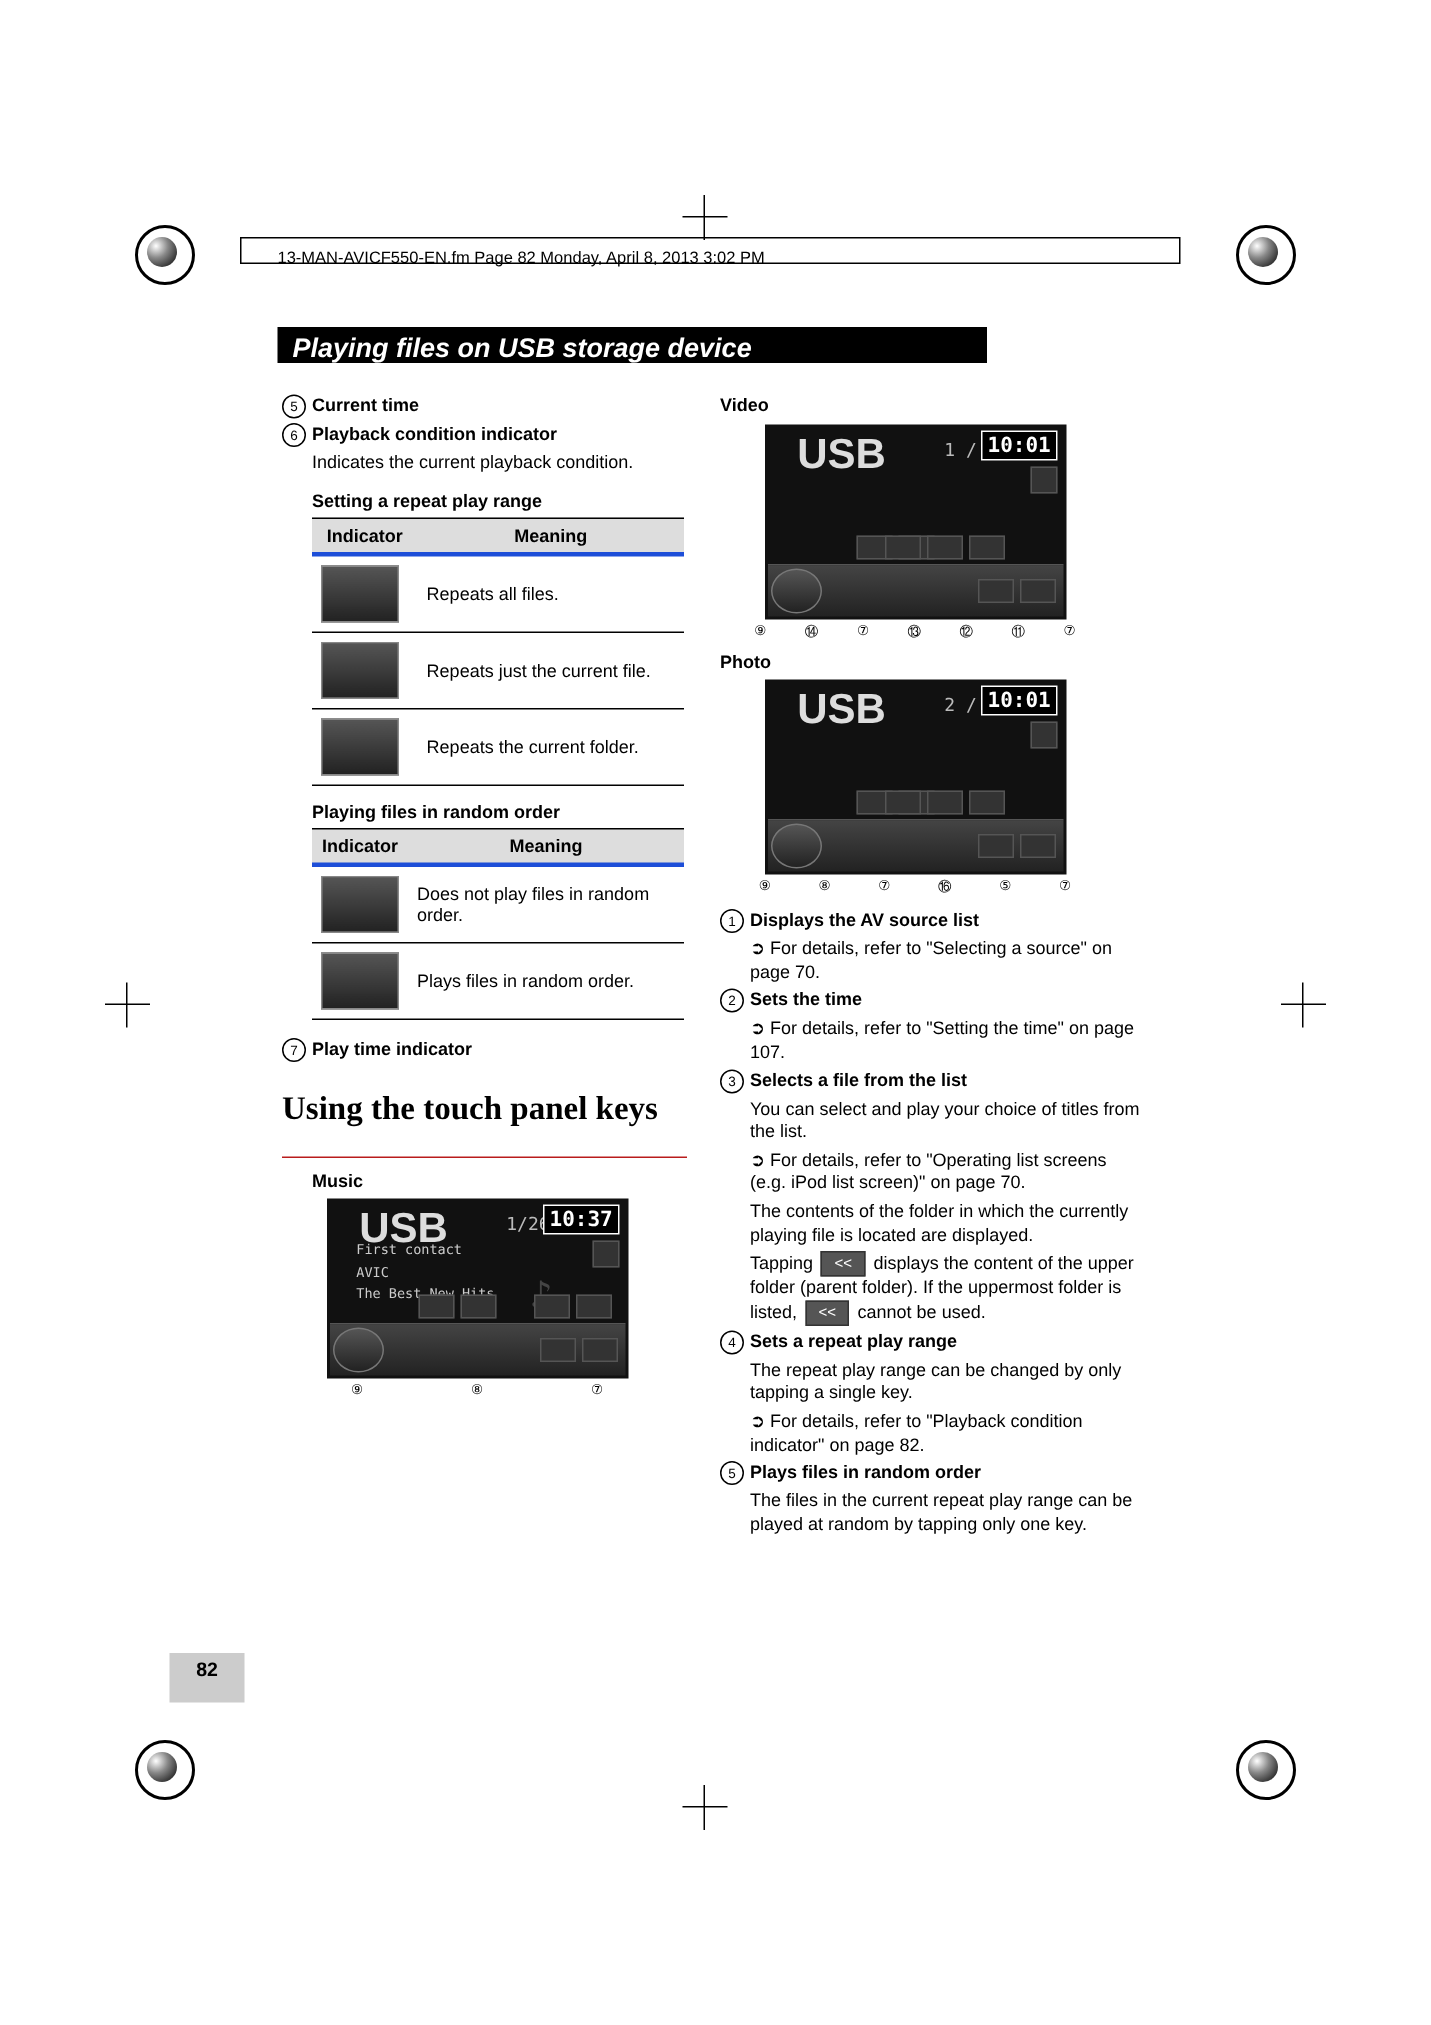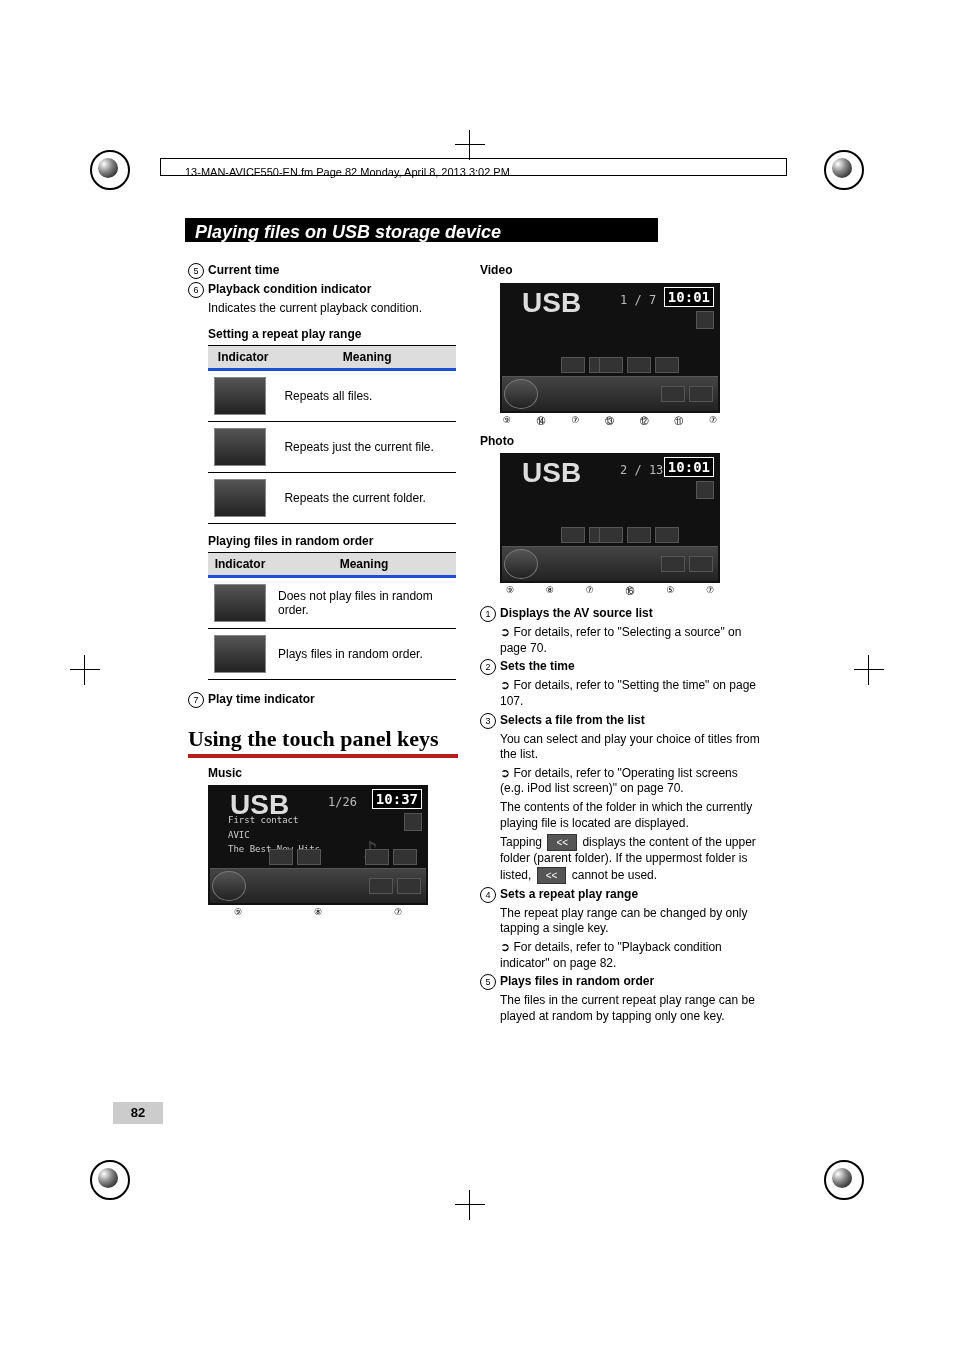--- a/index.html
+++ b/index.html
@@ -88,30 +88,30 @@
     width: 50px;
     height: 36px;
     background: linear-gradient(#555, #222);
     border: 1px solid #888;
   }
   .h2 {
     font-family: 'Times New Roman', serif;
     font-weight: bold;
     font-size: 22px;
     margin: 18px 0 8px 0;
-    border-bottom: 4px solid #b91c1c;
-    padding-bottom: 2px;
+    border-bottom: 1px solid #b91c1c;
+    padding-bottom: 19px;
   }
   .device-shot {
     width: 240px;
     margin: 4px 0 6px 10px;
     position: relative;
   }
   .screen {
-    width: 220px;
+    width: 201px;
     height: 120px;
     background: #111;
     position: relative;
     margin: 0 auto;
     color: #fff;
     font-family: monospace;
   }
   .photo .screen, .video .screen { height: 130px; }
   .usb-label {
     position: absolute;
@@ -205,21 +205,21 @@
     padding: 1px 8px;
     border: 1px solid #333;
     vertical-align: middle;
     margin: 0 2px;
   }
   .page-num {
     position: absolute;
     left: 113px;
     top: 1102px;
     width: 50px;
-    height: 22px;
+    height: 33px;
     background: #ccc;
     text-align: center;
     font-weight: bold;
     font-size: 13px;
     line-height: 22px;
   }
   .overlay-num {
     font-size: 10px;
   }
   .crossmark {

